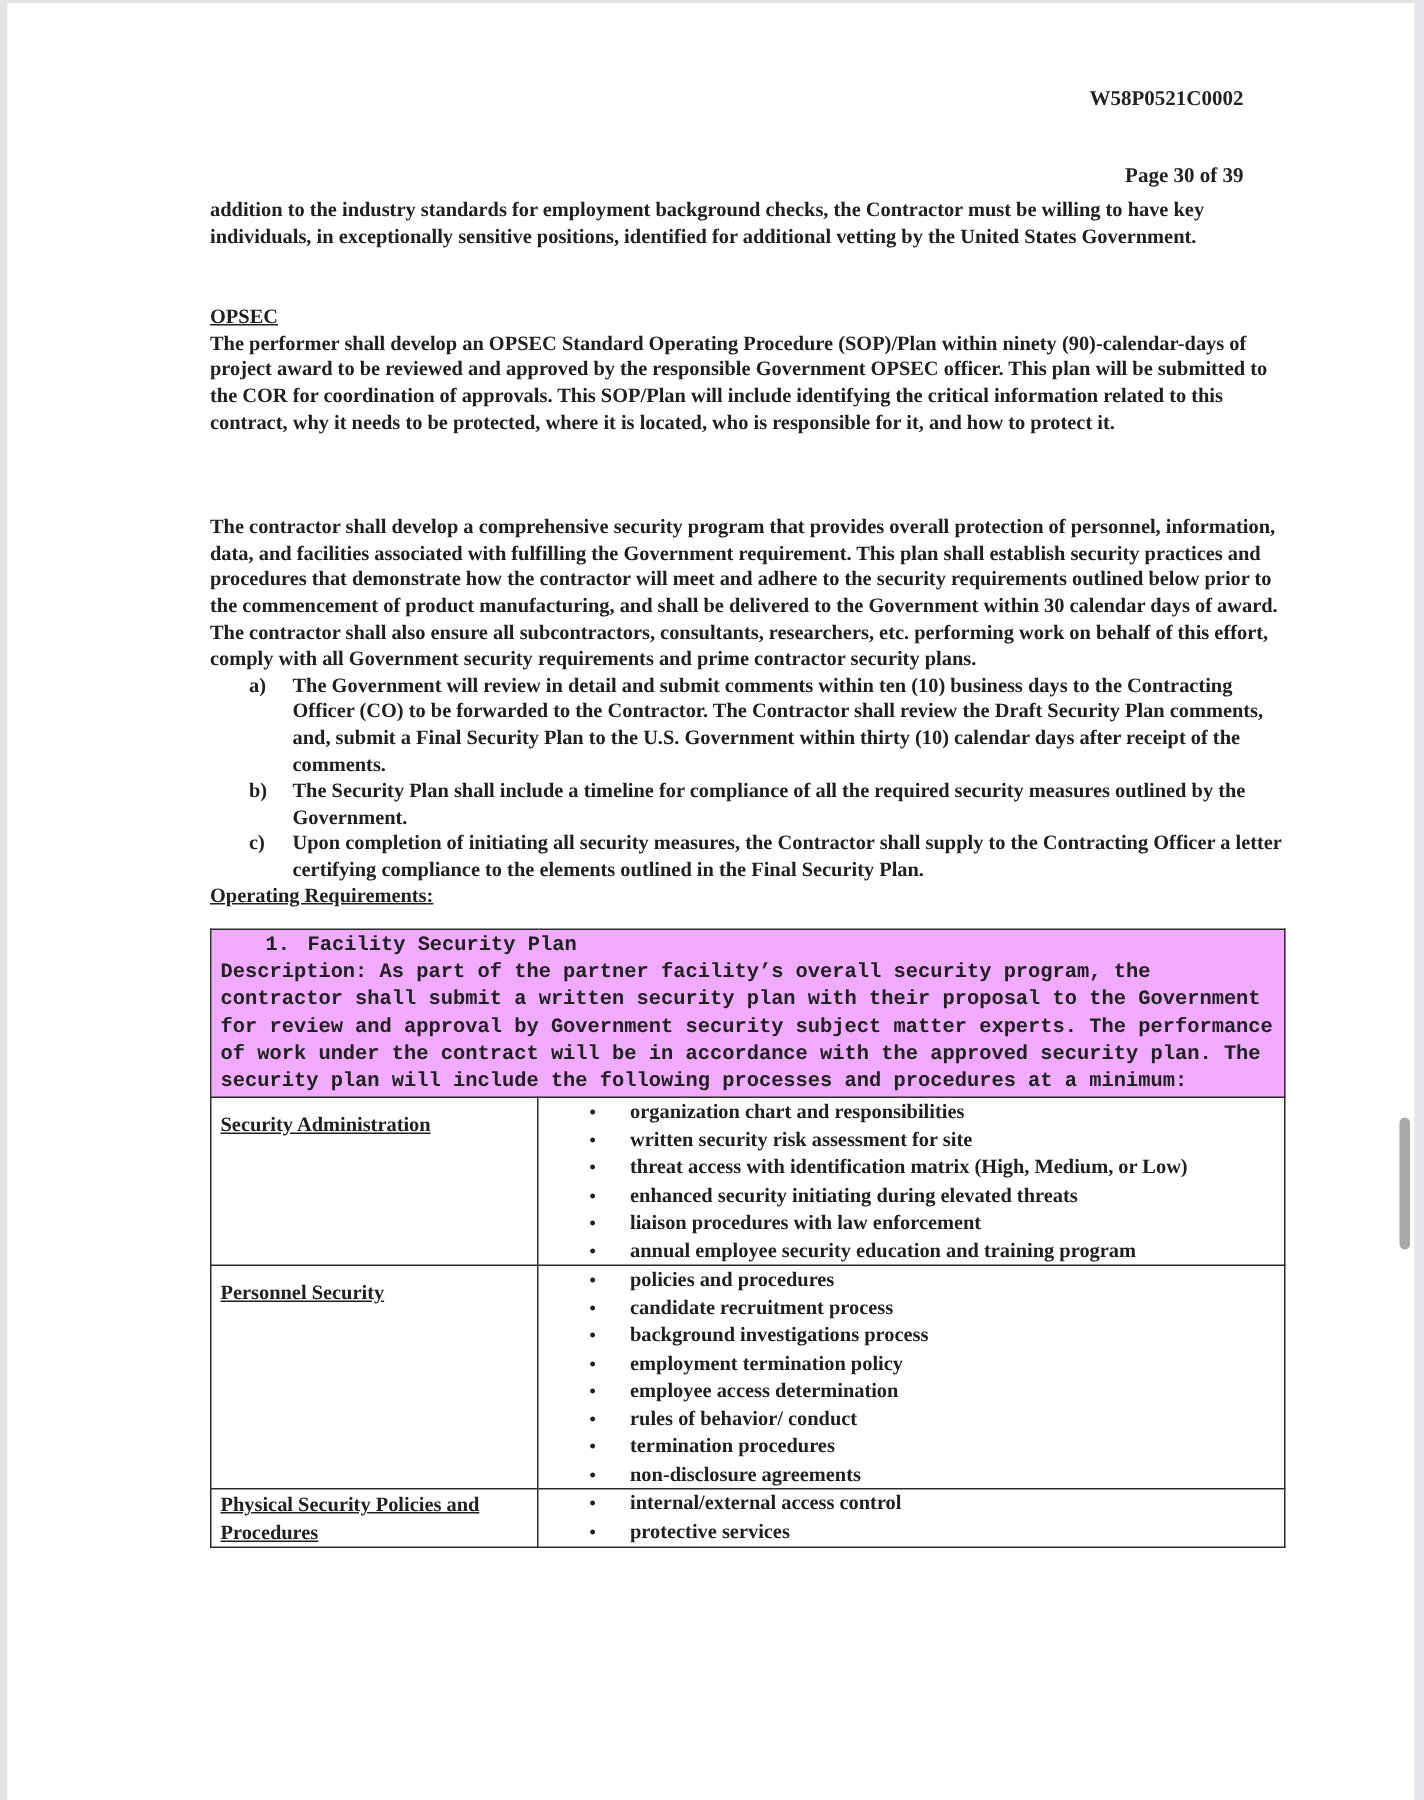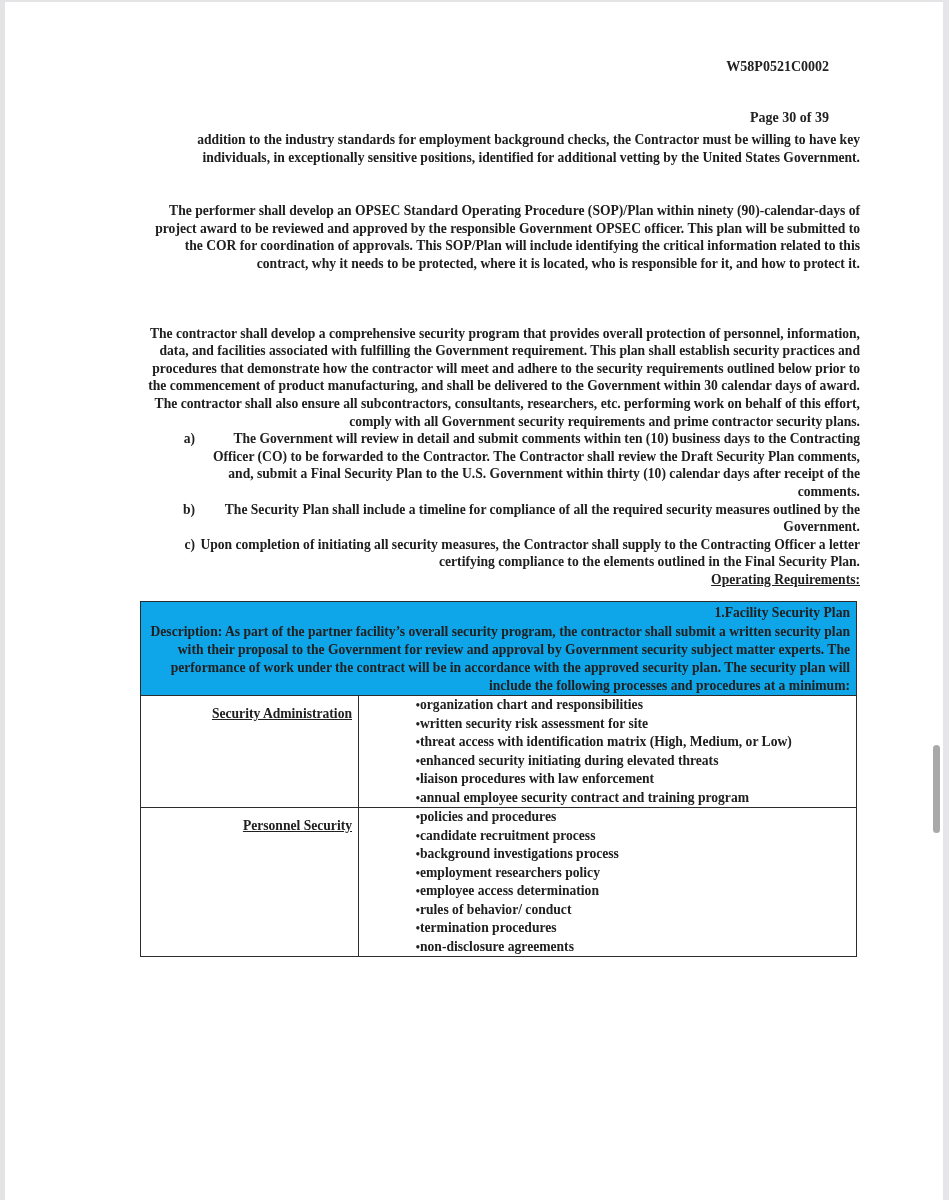--- a/index.html
+++ b/index.html
@@ -5,21 +5,20 @@
   html, body { margin: 0; padding: 0; }
   body {
     width: 949px; height: 1200px; overflow: hidden;
     background: #e4e4e6;
     font-family: "Liberation Serif", "DejaVu Serif", serif;
     color: #1a1a1a;
   }
   .page {
     position: absolute; left: 5px; top: 2px; width: 938px; height: 1198px;
     background: #ffffff;
-    text-align: right;
   }
   .scrollbar-track {
     position: absolute; right: 0; top: 0; width: 6px; height: 1200px; background: #e6e6ea;
   }
   .scrollbar-thumb {
     position: absolute; left: 933px; top: 745px; width: 7px; height: 88px;
     background: #a9a9a9; border-radius: 4px;
   }
   .hdr { position: absolute; right: 114px; font-size: 14px; font-weight: bold; color: #222; }
   .hdr.id { top: 57px; }
@@ -34,40 +33,41 @@
   .heading { text-decoration: underline; font-weight: 600; }
   ol.alpha { list-style: none; margin: 0; padding: 0 0 0 26px; }
   ol.alpha li { display: flex; }
   ol.alpha .mk { width: 29px; flex: 0 0 29px; }
   .req-title { margin-top: 20px; font-weight: bold; text-decoration: underline; }
   table.req {
     margin-top: 13px; width: 717px; border-collapse: collapse;
     font-size: 13.6px; line-height: 18.5px; font-weight: 600;
   }
   table.req td { border: 1.5px solid #2c2c2c; vertical-align: top; padding: 0 6px; }
-  .head-cell { background: #0ea5e9; padding: 2px 6px 0 6px !important; line-height: 18.2px; }
+  .head-cell { background: #f0abfc; padding: 2px 6px 0 6px !important; line-height: 18.2px; font-family: Liberation Mono, monospace; }
   .head-cell .num { font-weight: bold; padding-left: 30px; }
   .head-cell .num span.n { display: inline-block; width: 28px; }
   td.cat { width: 205px; padding-top: 9px !important; text-decoration: underline; }
   td.cat.tight { padding-top: 1px !important; }
   ul.bul { list-style: none; margin: 0; padding: 0 0 0 28px; }
   ul.bul li { display: flex; }
   ul.bul .dot { width: 27px; flex: 0 0 27px; font-size: 12px; }
 </style>
 </head>
 <body>
 
 <div class="page">
   <div class="hdr id">W58P0521C0002</div>
   <div class="hdr pg">Page 30 of 39</div>
 
   <div class="content">
     <p>addition to the industry standards for employment background checks, the Contractor must be willing to have key individuals, in exceptionally sensitive positions, identified for additional vetting by the United States Government.</p>
 
     <div class="gap-a"></div>
+    <p class="heading">OPSEC</p>
     <p>The performer shall develop an OPSEC Standard Operating Procedure (SOP)/Plan within ninety (90)-calendar-days of project award to be reviewed and approved by the responsible Government OPSEC officer.  This plan will be submitted to the COR for coordination of approvals.  This SOP/Plan will include identifying the critical information related to this contract, why it needs to be protected, where it is located, who is responsible for it, and how to protect it.</p>
 
     <div class="gap-b"></div>
     <p>The contractor shall develop a comprehensive security program that provides overall protection of personnel, information, data, and facilities associated with fulfilling the Government requirement. This plan shall establish security practices and procedures that demonstrate how the contractor will meet and adhere to the security requirements outlined below prior to the commencement of product manufacturing, and shall be delivered to the Government within 30 calendar days of award. The contractor shall also ensure all subcontractors, consultants, researchers, etc. performing work on behalf of this effort, comply with all Government security requirements and prime contractor security plans.</p>
 
     <ol class="alpha">
       <li>
         <span class="mk">a)</span>
         <span>The Government will review in detail and submit comments within ten (10) business days to the Contracting Officer (CO) to be forwarded to the Contractor. The Contractor shall review the Draft Security Plan comments, and, submit a Final Security Plan to the U.S. Government within thirty (10) calendar days after receipt of the comments.</span>
       </li>
@@ -113,21 +113,21 @@
             <li>
                   <span class="dot">•</span>
                   <span>enhanced security initiating during elevated threats</span>
                 </li>
             <li>
                   <span class="dot">•</span>
                   <span>liaison procedures with law enforcement</span>
                 </li>
             <li>
                   <span class="dot">•</span>
-                  <span>annual employee security contract and training program</span>
+                  <span>annual employee security education and training program</span>
                 </li>
           </ul>
         </td>
       </tr>
 
       <tr>
         <td class="cat">Personnel Security</td>
         <td>
           <ul class="bul">
             <li>
@@ -137,21 +137,21 @@
             <li>
                   <span class="dot">•</span>
                   <span>candidate recruitment process</span>
                 </li>
             <li>
                   <span class="dot">•</span>
                   <span>background investigations process</span>
                 </li>
             <li>
                   <span class="dot">•</span>
-                  <span>employment researchers policy</span>
+                  <span>employment termination policy</span>
                 </li>
             <li>
                   <span class="dot">•</span>
                   <span>employee access determination</span>
                 </li>
             <li>
                   <span class="dot">•</span>
                   <span>rules of behavior/ conduct</span>
                 </li>
             <li>
@@ -159,19 +159,34 @@
                   <span>termination procedures</span>
                 </li>
             <li>
                   <span class="dot">•</span>
                   <span>non-disclosure agreements</span>
                 </li>
           </ul>
         </td>
       </tr>
 
+      <tr>
+        <td class="cat tight">Physical Security Policies and Procedures</td>
+        <td>
+          <ul class="bul">
+            <li>
+                  <span class="dot">•</span>
+                  <span>internal/external access control</span>
+                </li>
+            <li>
+                  <span class="dot">•</span>
+                  <span>protective services</span>
+                </li>
+          </ul>
+        </td>
+      </tr>
     </tbody>
       </table>
   </div>
 </div>
 
 <div class="scrollbar-track"></div>
 <div class="scrollbar-thumb"></div>
 
 </body></html>

